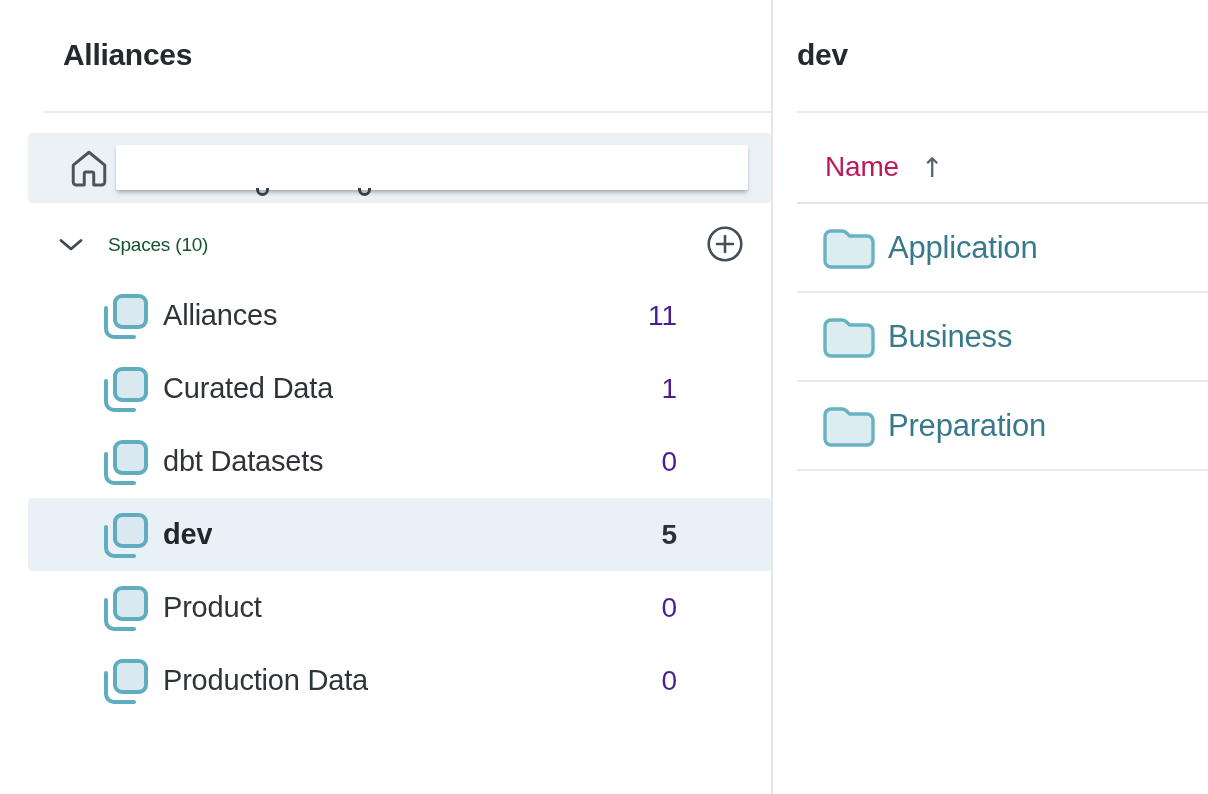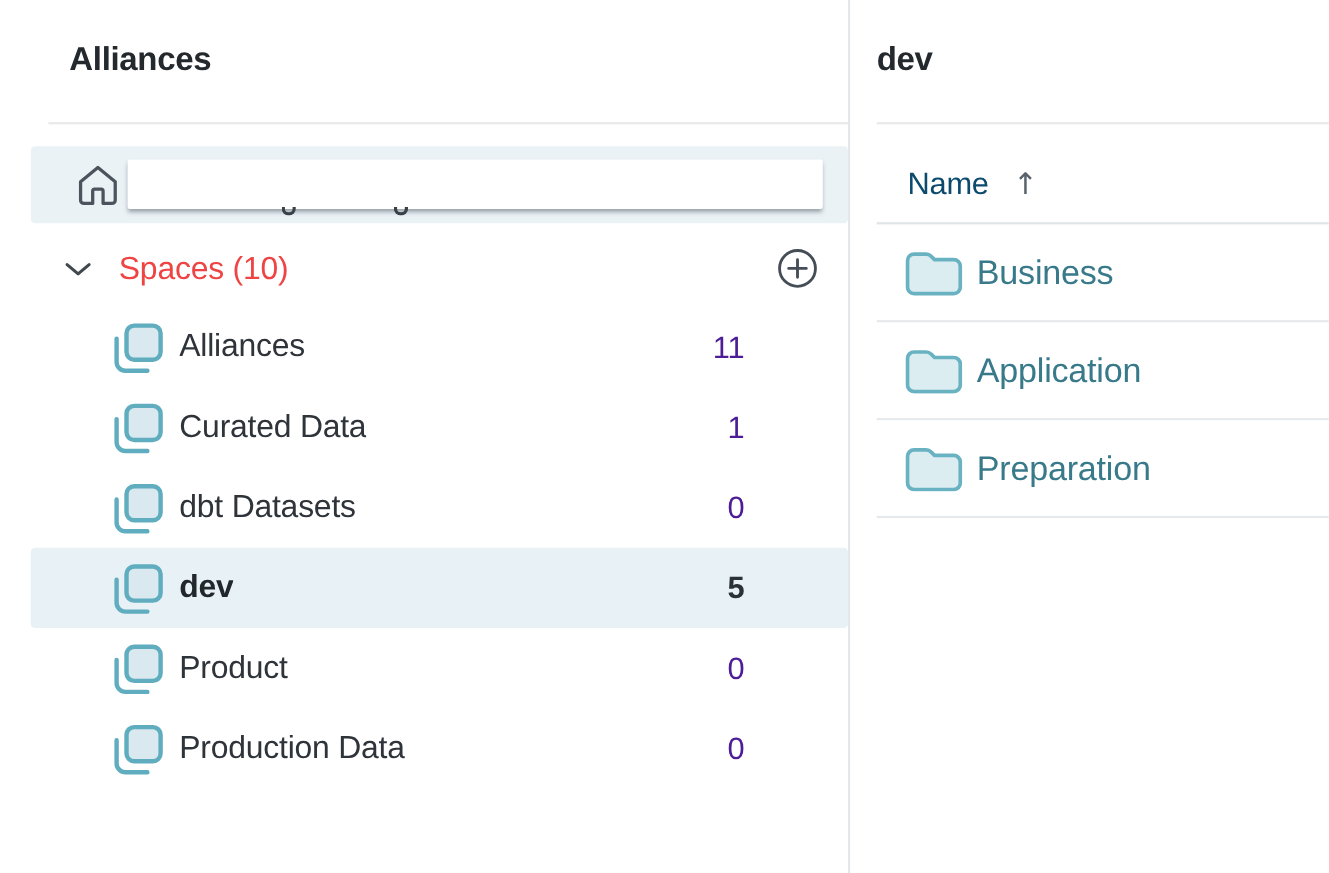--- a/index.html
+++ b/index.html
@@ -40,21 +40,21 @@
     border: 3px solid #3a4047; border-top: none; border-radius: 0 0 8px 8px; }
   .descender.d1 { left: 228px; }
   .descender.d2 { left: 330px; }
   
   .section-row {
     position: absolute; left: 28px; top: 225px; width: 743px; height: 40px;
   }
   .section-chevron { position: absolute; left: 30px; top: 12px; width: 26px; height: 16px; cursor: pointer; }
   .section-label {
     position: absolute; left: 80px; top: 0; line-height: 40px;
-    font-size: 29px; color: #ef4444; letter-spacing: -0.2px; white-space: nowrap;
+    font-size: 19px; color: #14532d; letter-spacing: -0.2px; white-space: nowrap;
   }
   .add-button {
     position: absolute; left: 678px; top: 0; width: 38px; height: 38px;
     background: none; border: none; cursor: pointer; padding: 0;
   }
   
   .space-list { position: absolute; left: 28px; top: 279px; width: 743px; }
   .space-row {
     display: flex; align-items: center; height: 73px;
     padding-left: 75px; padding-right: 94px; border-radius: 4px; cursor: pointer;
@@ -71,21 +71,21 @@
   
   .v-divider { position: absolute; left: 771px; top: 0; width: 2px; height: 794px; background: #e3e6e8; }
   
   .main { position: absolute; left: 773px; top: 0; width: 435px; height: 794px; background: #fff; }
   .main .panel-title { left: 24px; }
   .main-divider { position: absolute; left: 24px; right: 0; top: 111px; height: 2px; background: #e7e9eb; }
   .table-header {
     position: absolute; left: 24px; right: 0; top: 133px; height: 68px;
     display: flex; align-items: center; padding-left: 28px; cursor: pointer;
   }
-  .name-header { font-size: 28px; color: #0c4a6e; letter-spacing: -0.2px; }
+  .name-header { font-size: 28px; color: #be185d; letter-spacing: -0.2px; }
   .sort-arrow { font-size: 27px; color: #59636e; margin-left: 22px; font-family: "DejaVu Sans", sans-serif; }
   .table-header-divider { position: absolute; left: 24px; right: 0; top: 202px; height: 2px; background: #e2e5e7; }
   .folder-list { position: absolute; left: 24px; right: 0; top: 204px; }
   .folder-row {
     display: flex; align-items: center; height: 89px;
     border-bottom: 2px solid #e7eaec; padding-left: 26px; cursor: pointer;
   }
   .folder-icon { width: 52px; height: 42px; flex: 0 0 auto; margin-right: 13px; }
   .folder-label { font-size: 31px; color: #38798a; letter-spacing: -0.2px; white-space: nowrap; }
 </style>
@@ -208,30 +208,30 @@
   <div class="table-header-divider"></div>
 
   <div class="folder-list">
 
       <div class="folder-row">
         <span class="folder-icon">
           <svg width="52" height="42" viewBox="0 0 52 42">
             <path d="M2 10C2 6.7 4.7 4 8 4h11c1.6 0 3.2.64 4.3 1.78L26.6 9H44c3.3 0 6 2.7 6 6v19c0 3.3-2.7 6-6 6H8c-3.3 0-6-2.7-6-6z" fill="#dcedf2" stroke="#68b2c2" stroke-width="3.4" stroke-linejoin="round"></path>
           </svg>
         </span>
-        <span class="folder-label">Business</span>
+        <span class="folder-label">Application</span>
       </div>
 
       <div class="folder-row">
         <span class="folder-icon">
           <svg width="52" height="42" viewBox="0 0 52 42">
             <path d="M2 10C2 6.7 4.7 4 8 4h11c1.6 0 3.2.64 4.3 1.78L26.6 9H44c3.3 0 6 2.7 6 6v19c0 3.3-2.7 6-6 6H8c-3.3 0-6-2.7-6-6z" fill="#dcedf2" stroke="#68b2c2" stroke-width="3.4" stroke-linejoin="round"></path>
           </svg>
         </span>
-        <span class="folder-label">Application</span>
+        <span class="folder-label">Business</span>
       </div>
 
       <div class="folder-row">
         <span class="folder-icon">
           <svg width="52" height="42" viewBox="0 0 52 42">
             <path d="M2 10C2 6.7 4.7 4 8 4h11c1.6 0 3.2.64 4.3 1.78L26.6 9H44c3.3 0 6 2.7 6 6v19c0 3.3-2.7 6-6 6H8c-3.3 0-6-2.7-6-6z" fill="#dcedf2" stroke="#68b2c2" stroke-width="3.4" stroke-linejoin="round"></path>
           </svg>
         </span>
         <span class="folder-label">Preparation</span>
       </div>

